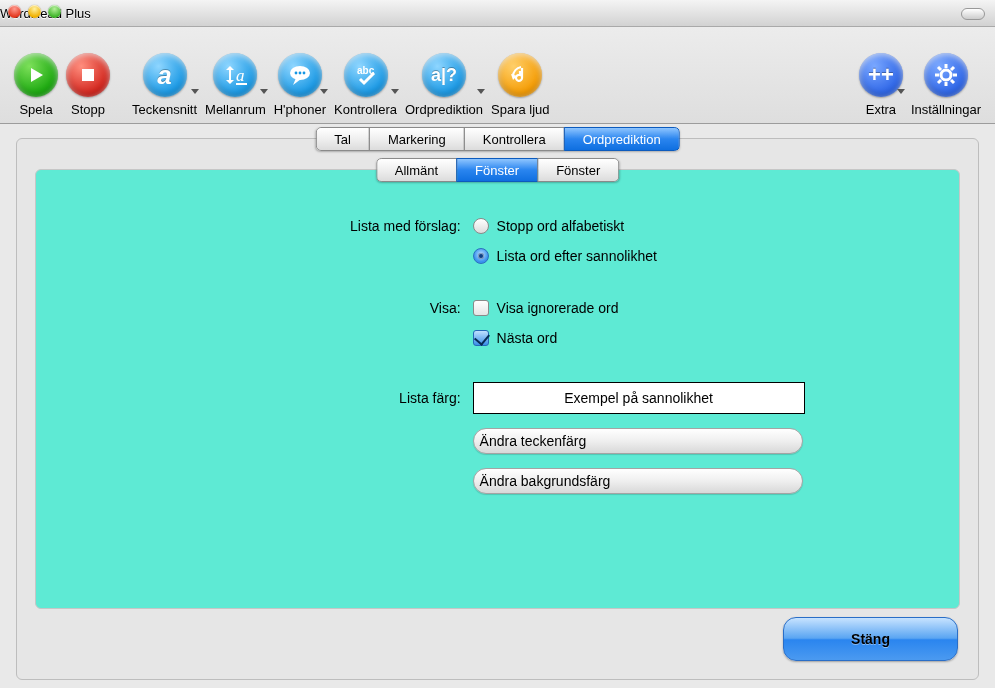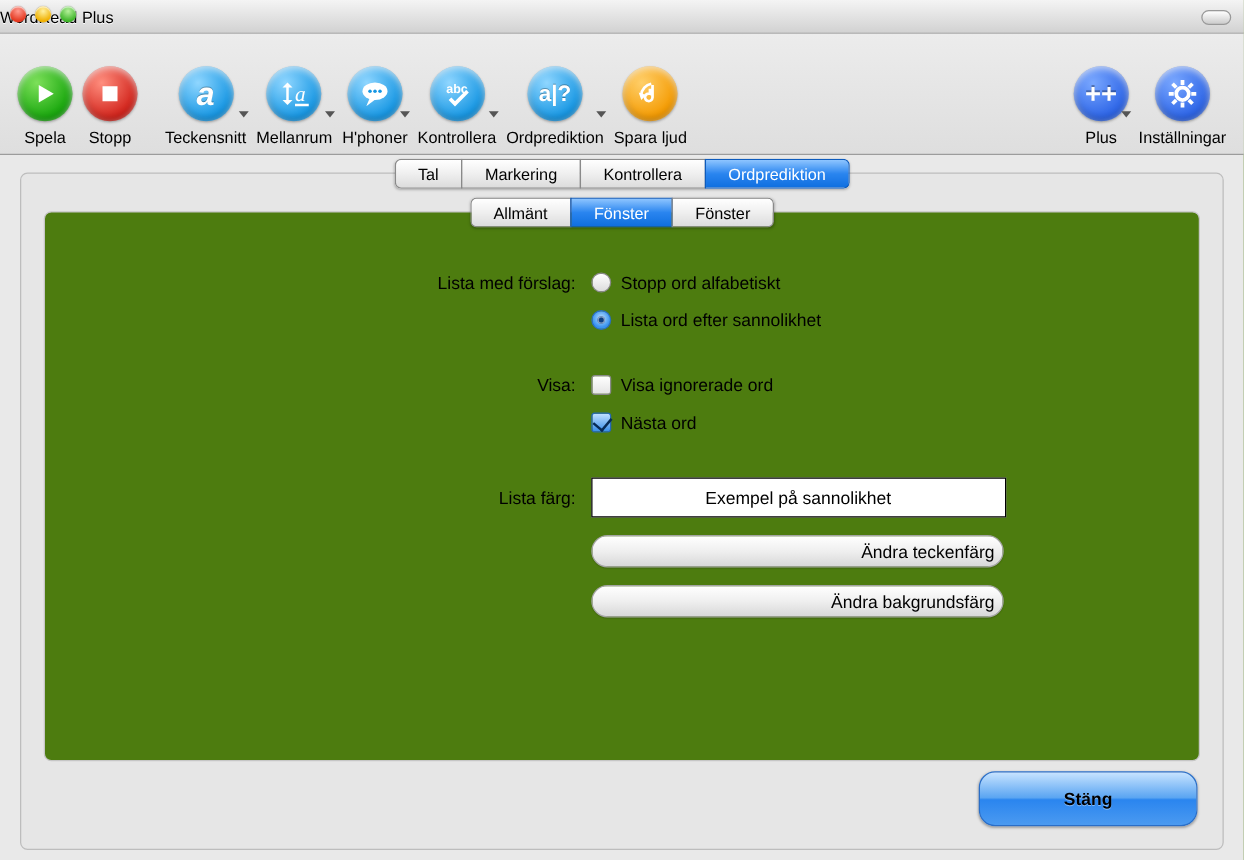--- a/index.html
+++ b/index.html
@@ -40,21 +40,21 @@
   .frame{border:1px solid var(--panel-border);border-radius:6px;background:#e6e6e6;height:540px;position:relative;}
 
   
   .seg{position:absolute;left:50%;transform:translateX(-50%);top:-12px;display:flex;border-radius:5px;overflow:hidden;box-shadow:0 1px 2px rgba(0,0,0,.25);}
   .seg button{border:1px solid #8a8a8a;margin-left:-1px;background:linear-gradient(#ffffff,#efefef 50%,#dcdcdc);height:24px;padding:0 18px;font:inherit;font-size:13px;}
   .seg button:first-child{margin-left:0;border-radius:5px 0 0 5px;}
   .seg button:last-child{border-radius:0 5px 5px 0;}
   .seg button.sel{color:#fff;background:linear-gradient(#8ec5ff,#2a85ef 50%,#0f6fe0);border-color:#0d5bbd;}
 
   
-  .inner{position:absolute;left:18px;right:18px;top:30px;bottom:70px;border:1px solid #c6c6c6;border-radius:6px;background:#4d7c0f;}
+  .inner{position:absolute;left:18px;right:18px;top:30px;bottom:70px;border:1px solid #c6c6c6;border-radius:6px;background:#5eead4;}
   .inner .seg.sub{top:-12px;}
 
   
   .form{position:absolute;left:0;right:0;top:40px;bottom:0;padding-top:8px;}
   .row{display:flex;align-items:center;margin:0 0 14px 0;}
   .row .lab{width:46%;text-align:right;padding-right:12px;font-size:14px;}
   .row .cell{flex:1;display:flex;align-items:center;}
   .row.stack{margin-top:36px;}
   .row.nolab .lab{visibility:hidden;}
 
@@ -67,21 +67,21 @@
   .check{appearance:none;width:16px;height:16px;border:1px solid #8a8a8a;border-radius:3px;background:linear-gradient(#fff,#e5e5e5);margin:0 8px 0 0;position:relative;}
   .check:checked{background:linear-gradient(#bfe0ff,#3a8fe8);border-color:#2569b8;}
   .check:checked::after{content:"";position:absolute;left:3px;top:0px;width:8px;height:11px;border-right:2px solid #072b55;border-bottom:2px solid #072b55;transform:rotate(40deg);}
 
   .ctl-text{font-size:14px;}
 
   
   .example{width:330px;height:30px;border:1px solid #000;background:#fff;display:flex;align-items:center;justify-content:center;font-size:14px;}
 
   
-  .push{width:330px;height:26px;border:1px solid #a4a4a4;border-radius:13px;background:linear-gradient(#ffffff,#efefef 50%,#d8d8d8);font:inherit;font-size:14px;text-align:right;box-shadow:0 1px 1px rgba(0,0,0,.15);}
+  .push{width:330px;height:26px;border:1px solid #a4a4a4;border-radius:13px;background:linear-gradient(#ffffff,#efefef 50%,#d8d8d8);font:inherit;font-size:14px;text-align:left;box-shadow:0 1px 1px rgba(0,0,0,.15);}
 
   
   .close-btn{position:absolute;right:20px;bottom:18px;width:175px;height:44px;border:1px solid #2a6ec7;border-radius:13px;background:linear-gradient(#c7e3ff,#5aa5f2 48%,#2a85ef 52%,#4b9af0);font:inherit;font-weight:bold;font-size:14px;color:#000;text-shadow:0 1px 0 rgba(255,255,255,.4);box-shadow:0 1px 2px rgba(0,0,0,.3);}
 </style>
 </head>
 <body>
 
 <div class="titlebar">
   <div class="traffic">
     <div class="tl red"></div>
@@ -178,21 +178,21 @@
   </div>
 
   <div class="flex"></div>
 
   <div class="tb-group">
     <div class="tb-item">
       <div class="tb-icon ico-dblue">
           <span class="glyph" style="font-size:22px;">++</span>
         </div>
       <div class="dd"></div>
-      <div class="lbl">Plus</div>
+      <div class="lbl">Extra</div>
     </div>
     <div class="tb-item">
       <div class="tb-icon ico-dblue">
         <svg width="26" height="26" viewBox="0 0 26 26">
           <circle cx="13" cy="13" r="5" fill="none" stroke="#fff" stroke-width="3"></circle>
           <g stroke="#fff" stroke-width="3">
             <line x1="13" y1="2" x2="13" y2="6"></line>
               <line x1="13" y1="20" x2="13" y2="24"></line>
             <line x1="2" y1="13" x2="6" y2="13"></line>
               <line x1="20" y1="13" x2="24" y2="13"></line>

